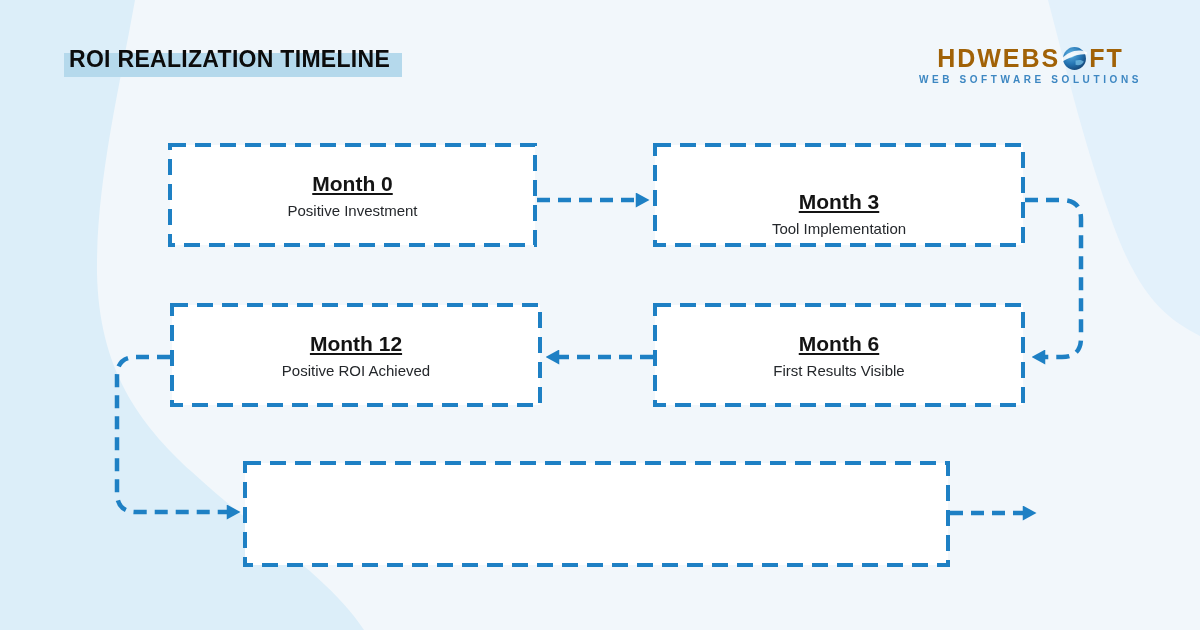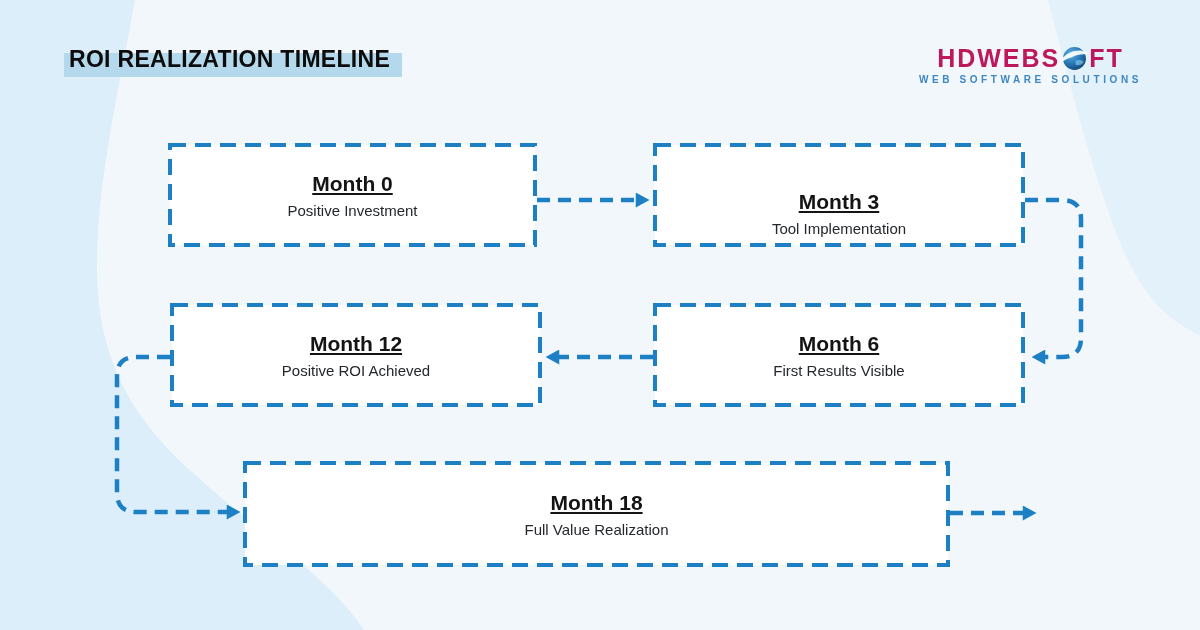--- a/index.html
+++ b/index.html
@@ -14,21 +14,21 @@
   .title-wrap{position:absolute;left:64px;top:45px;z-index:2;}
   .title{
     display:inline-block;font-size:23px;font-weight:800;color:#0c0c0c;
     letter-spacing:.3px;line-height:1.25;
     background:linear-gradient(to bottom, rgba(0,0,0,0) 24%, #b5d9ec 24%, #b5d9ec 100%);
     padding:0 12px 3px 5px;
   }
   
   .logo{position:absolute;right:58px;top:46px;z-index:2;text-align:center;}
   .logo-row{display:flex;align-items:center;justify-content:center;gap:1px;
-    font-size:25px;font-weight:700;letter-spacing:2px;color:#be185d;line-height:1;}
+    font-size:25px;font-weight:700;letter-spacing:2px;color:#a16207;line-height:1;}
   .logo-globe{width:25px;height:25px;margin:0 1px;display:block;}
   .logo-tagline{margin-top:3px;font-size:10px;font-weight:700;letter-spacing:3.6px;
     color:#3d87c2;white-space:nowrap;}
   
   .tbox{
     position:absolute;z-index:2;display:flex;flex-direction:column;
     align-items:center;justify-content:center;gap:9px;text-align:center;
   }
   .tbox .t{font-size:21px;font-weight:700;color:#141414;line-height:1;text-decoration:underline;}
   .tbox .s{font-size:15px;color:#24272b;line-height:1;}
@@ -106,18 +106,14 @@
     <div class="s">Tool Implementation</div>
   </div>
   <div class="tbox box-m12">
     <div class="t">Month 12</div>
     <div class="s">Positive ROI Achieved</div>
   </div>
   <div class="tbox box-m6">
     <div class="t">Month 6</div>
     <div class="s">First Results Visible</div>
   </div>
-  <div class="tbox box-m18">
-    <div class="t">Month 18</div>
-    <div class="s">Full Value Realization</div>
-  </div>
 
 </div>
 
 </body></html>

